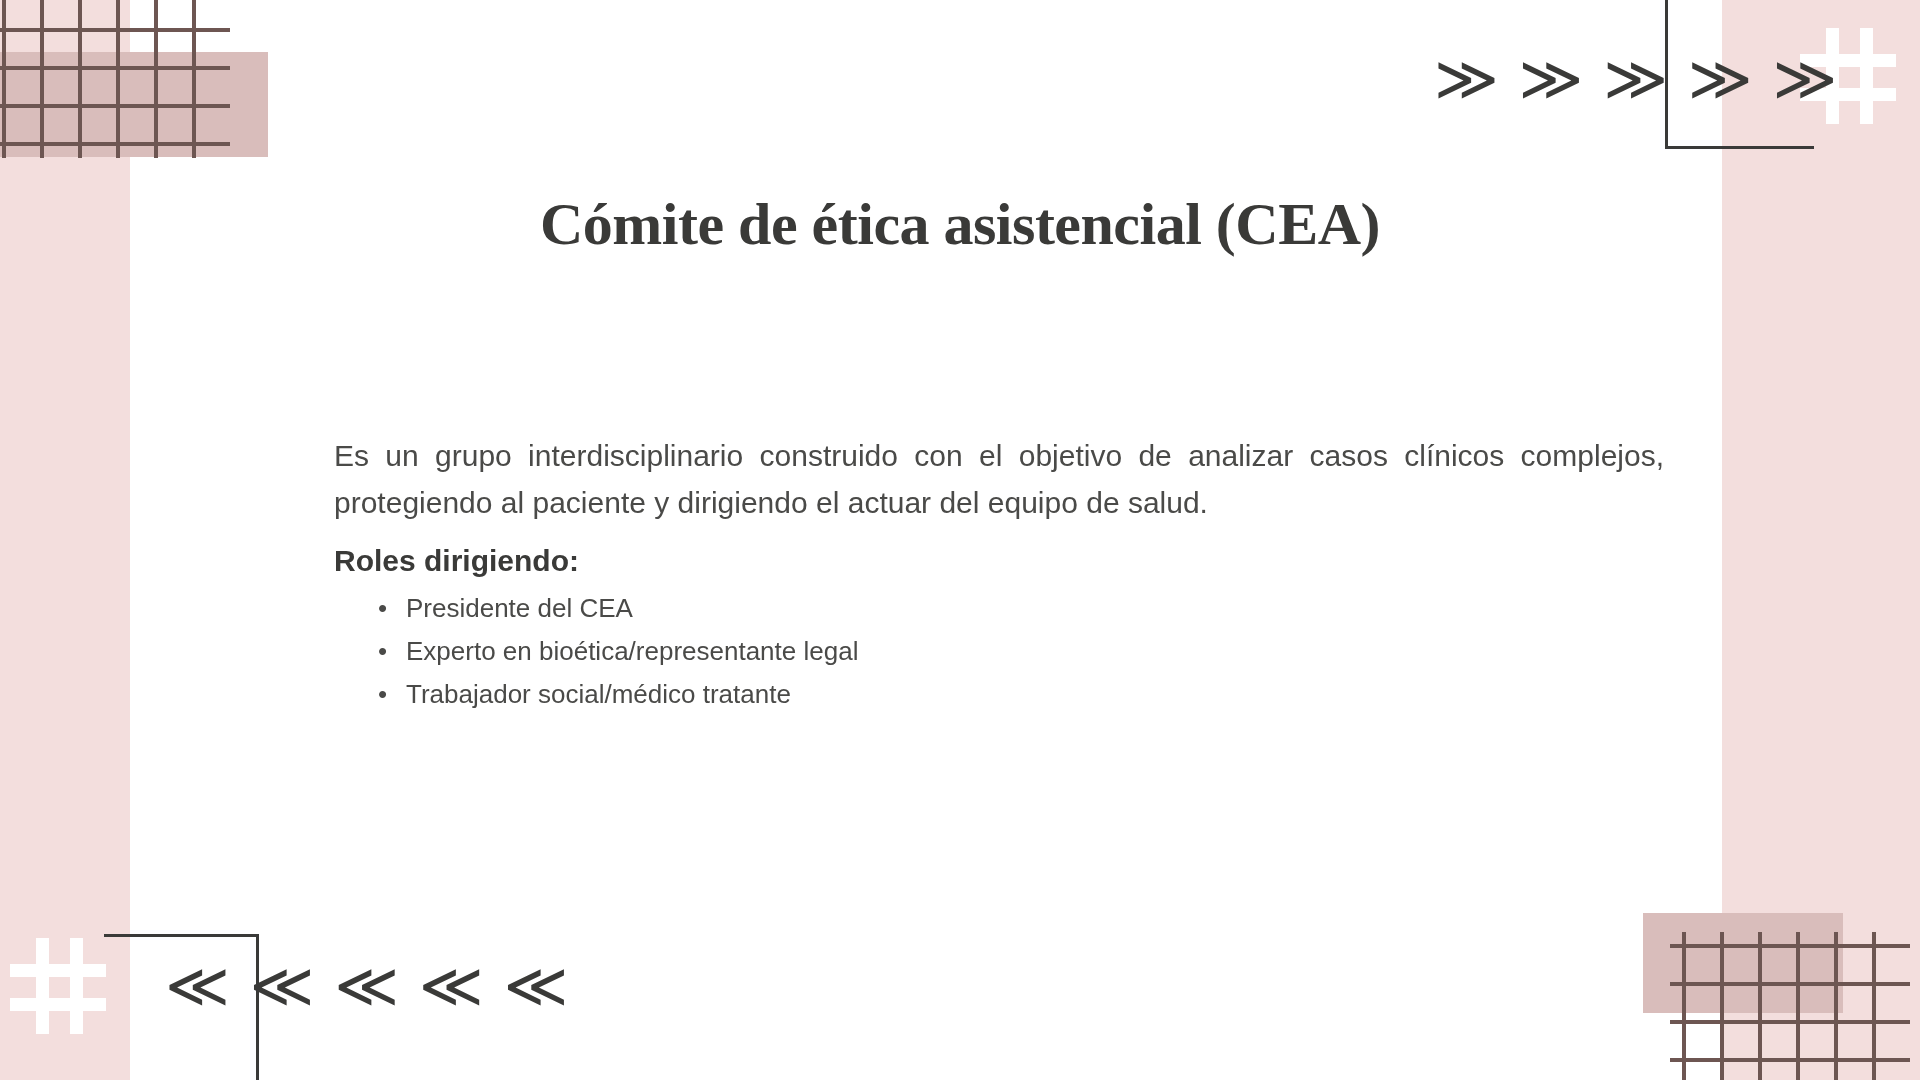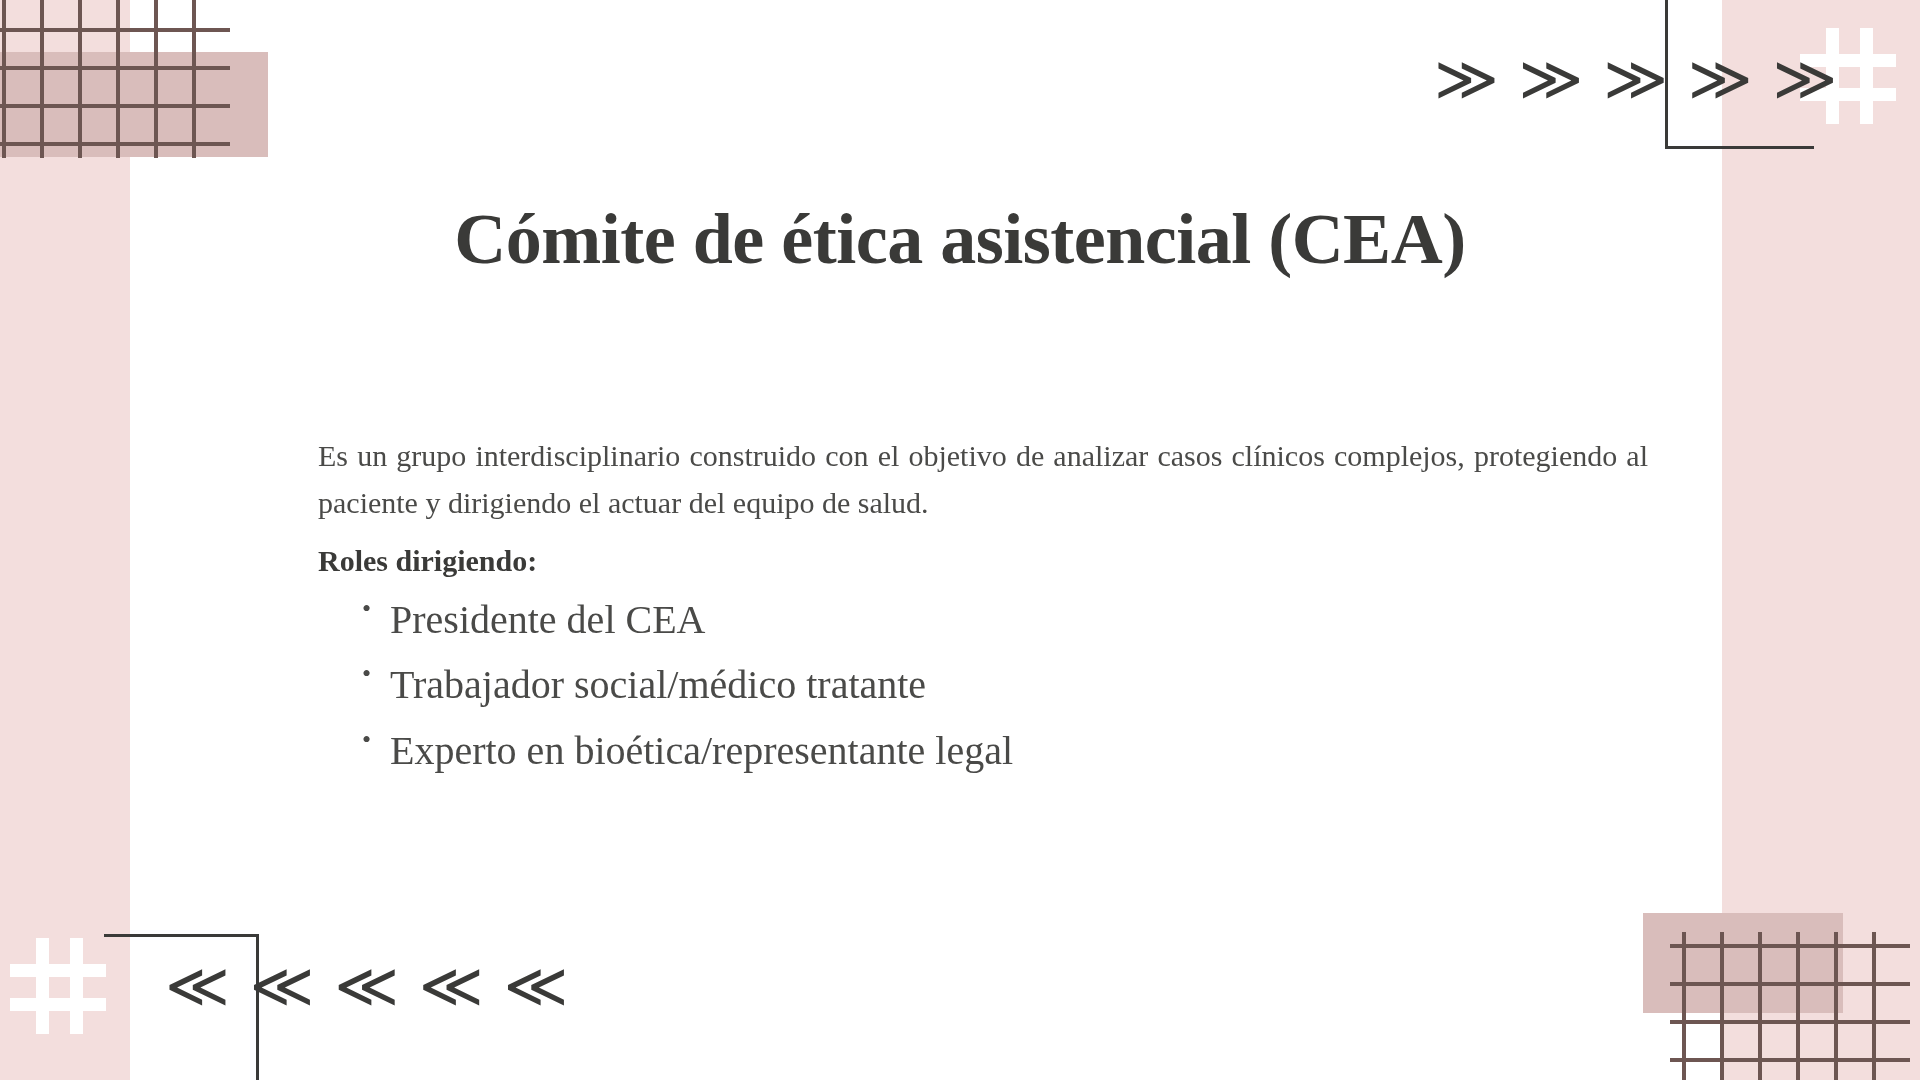--- a/index.html
+++ b/index.html
@@ -152,35 +152,34 @@
   }
 
   .title {
     position: absolute;
     left: 340px;
     top: 150px;
     width: 1240px;
     text-align: center;
     font-family: "Liberation Serif", serif;
     font-weight: bold;
-    font-size: 72px;
+    font-size: 60px;
     line-height: 1.15;
     color: #3a3a38;
     letter-spacing: -0.5px;
   }
 
   .body-block {
     position: absolute;
-    left: 318px;
+    left: 334px;
     top: 432px;
     width: 1330px;
     color: #4a4a48;
     font-size: 30px;
     line-height: 1.58;
-    font-family: Liberation Serif, serif;
   }
 
   .paragraph {
     text-align: justify;
     text-justify: inter-word;
     margin: 0 0 10px 0;
     font-size: 30px;
     color: #4a4a48;
   }
 
@@ -191,21 +190,21 @@
     margin: 6px 0 4px 0;
   }
 
   .roles-list {
     margin: 0;
     padding-left: 72px;
     list-style: none;
   }
   .roles-list li {
     position: relative;
-    font-size: 40px;
+    font-size: 26px;
     color: #4a4a48;
     line-height: 1.58;
     margin-bottom: 2px;
   }
   .roles-list li::before {
     content: "\2022";
     position: absolute;
     left: -28px;
     top: 0;
     font-size: 26px;
@@ -250,19 +249,19 @@
 
     <h1 class="title">Cómite de ética asistencial (CEA)</h1>
 
     <div class="body-block">
       <p class="paragraph">Es un grupo interdisciplinario construido con el objetivo de analizar casos clínicos complejos, protegiendo al paciente y dirigiendo el actuar del equipo de salud.</p>
 
       <p class="roles-label">Roles dirigiendo:</p>
 
       <ul class="roles-list">
         <li>Presidente del CEA</li>
+        <li>Experto en bioética/representante legal</li>
         <li>Trabajador social/médico tratante</li>
-        <li>Experto en bioética/representante legal</li>
       </ul>
     </div>
 
   </div>
 </div>
 
 </body></html>

